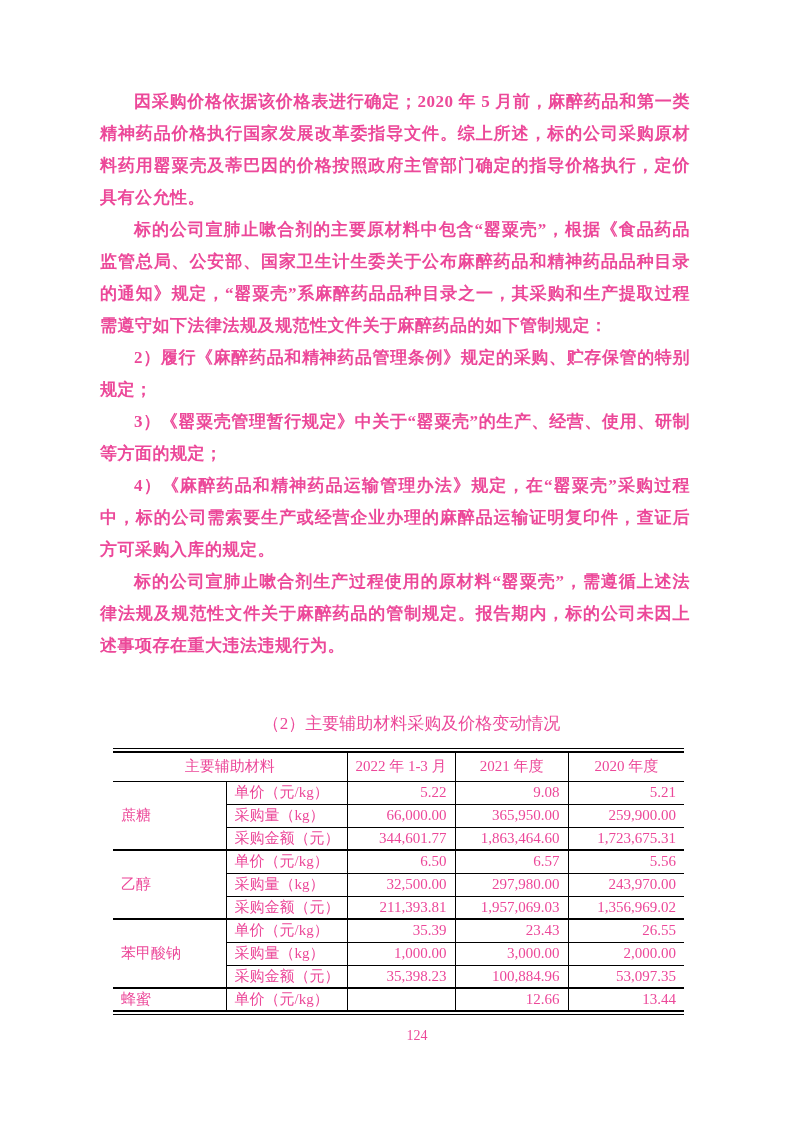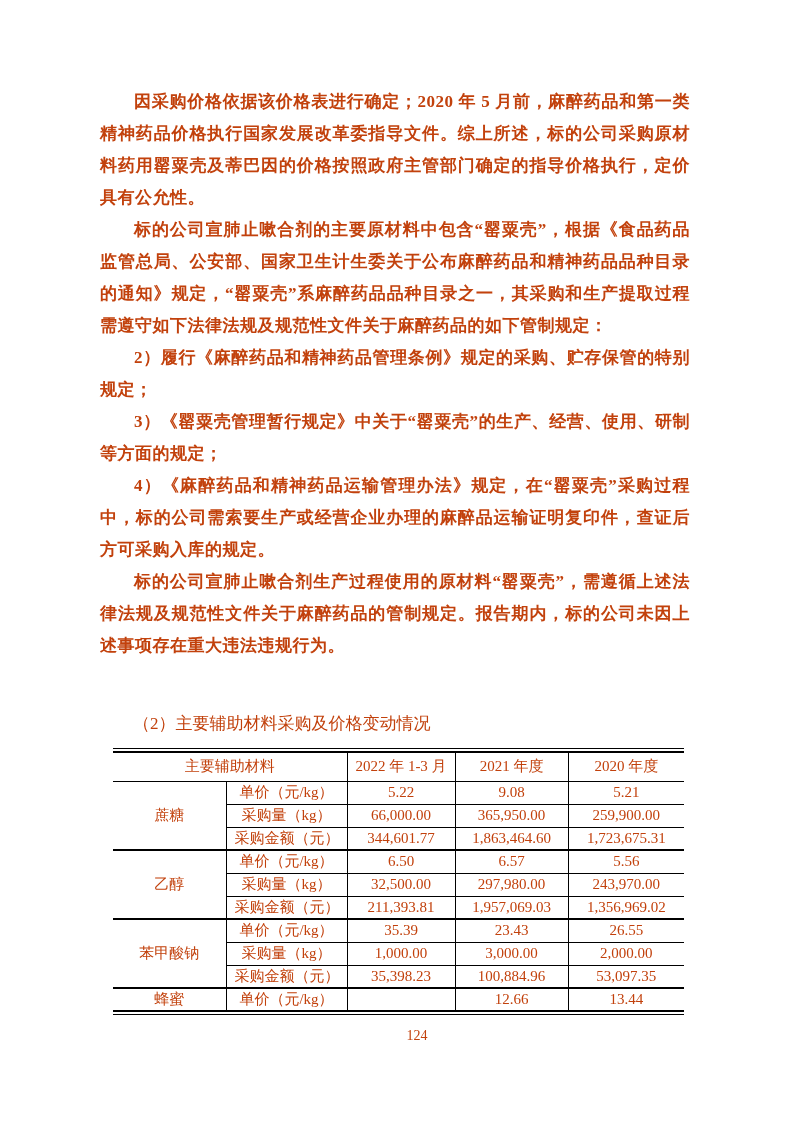--- a/index.html
+++ b/index.html
@@ -4,21 +4,21 @@
 <style>
   * { box-sizing: border-box; }
   html, body { margin: 0; padding: 0; }
   body { background: #ffffff; }
 
   .page {
     position: relative;
     width: 793px;
     height: 1122px;
     background: #ffffff;
-    color: #c2410c;
+    color: #ec4899;
     overflow: hidden;
     font-family: "Liberation Serif", "DejaVu Serif", serif;
   }
 
   .text-block {
     position: absolute;
     top: 86px;
     left: 100px;
     width: 590px;
   }
@@ -39,20 +39,21 @@
     left: 100px;
     width: 590px;
   }
 
   .section-heading {
     margin: 0 0 12px 0;
     padding-left: 33px;
     font-size: 17px;
     font-weight: normal;
     line-height: 24px;
+    text-align: center;
   }
 
   .table-wrap {
     width: 571px;
     margin-left: 13px;
     border-top: 1px solid #000;    
     border-bottom: 1px solid #000; 
     padding: 2px 0;
   }
 
@@ -63,21 +64,20 @@
     border-top: 2px solid #000;    
     border-bottom: 2px solid #000; 
   }
 
   table.materials th,
   table.materials td {
     border: 1px solid #000;
     font-size: 15px;
     white-space: nowrap;
     overflow: hidden;
-    text-align: center;
   }
 
   table.materials th {
     height: 29px;
     font-weight: normal;
     text-align: center;
     padding: 0 4px;
   }
 
   table.materials td { height: 23px; padding: 0 8px; }

